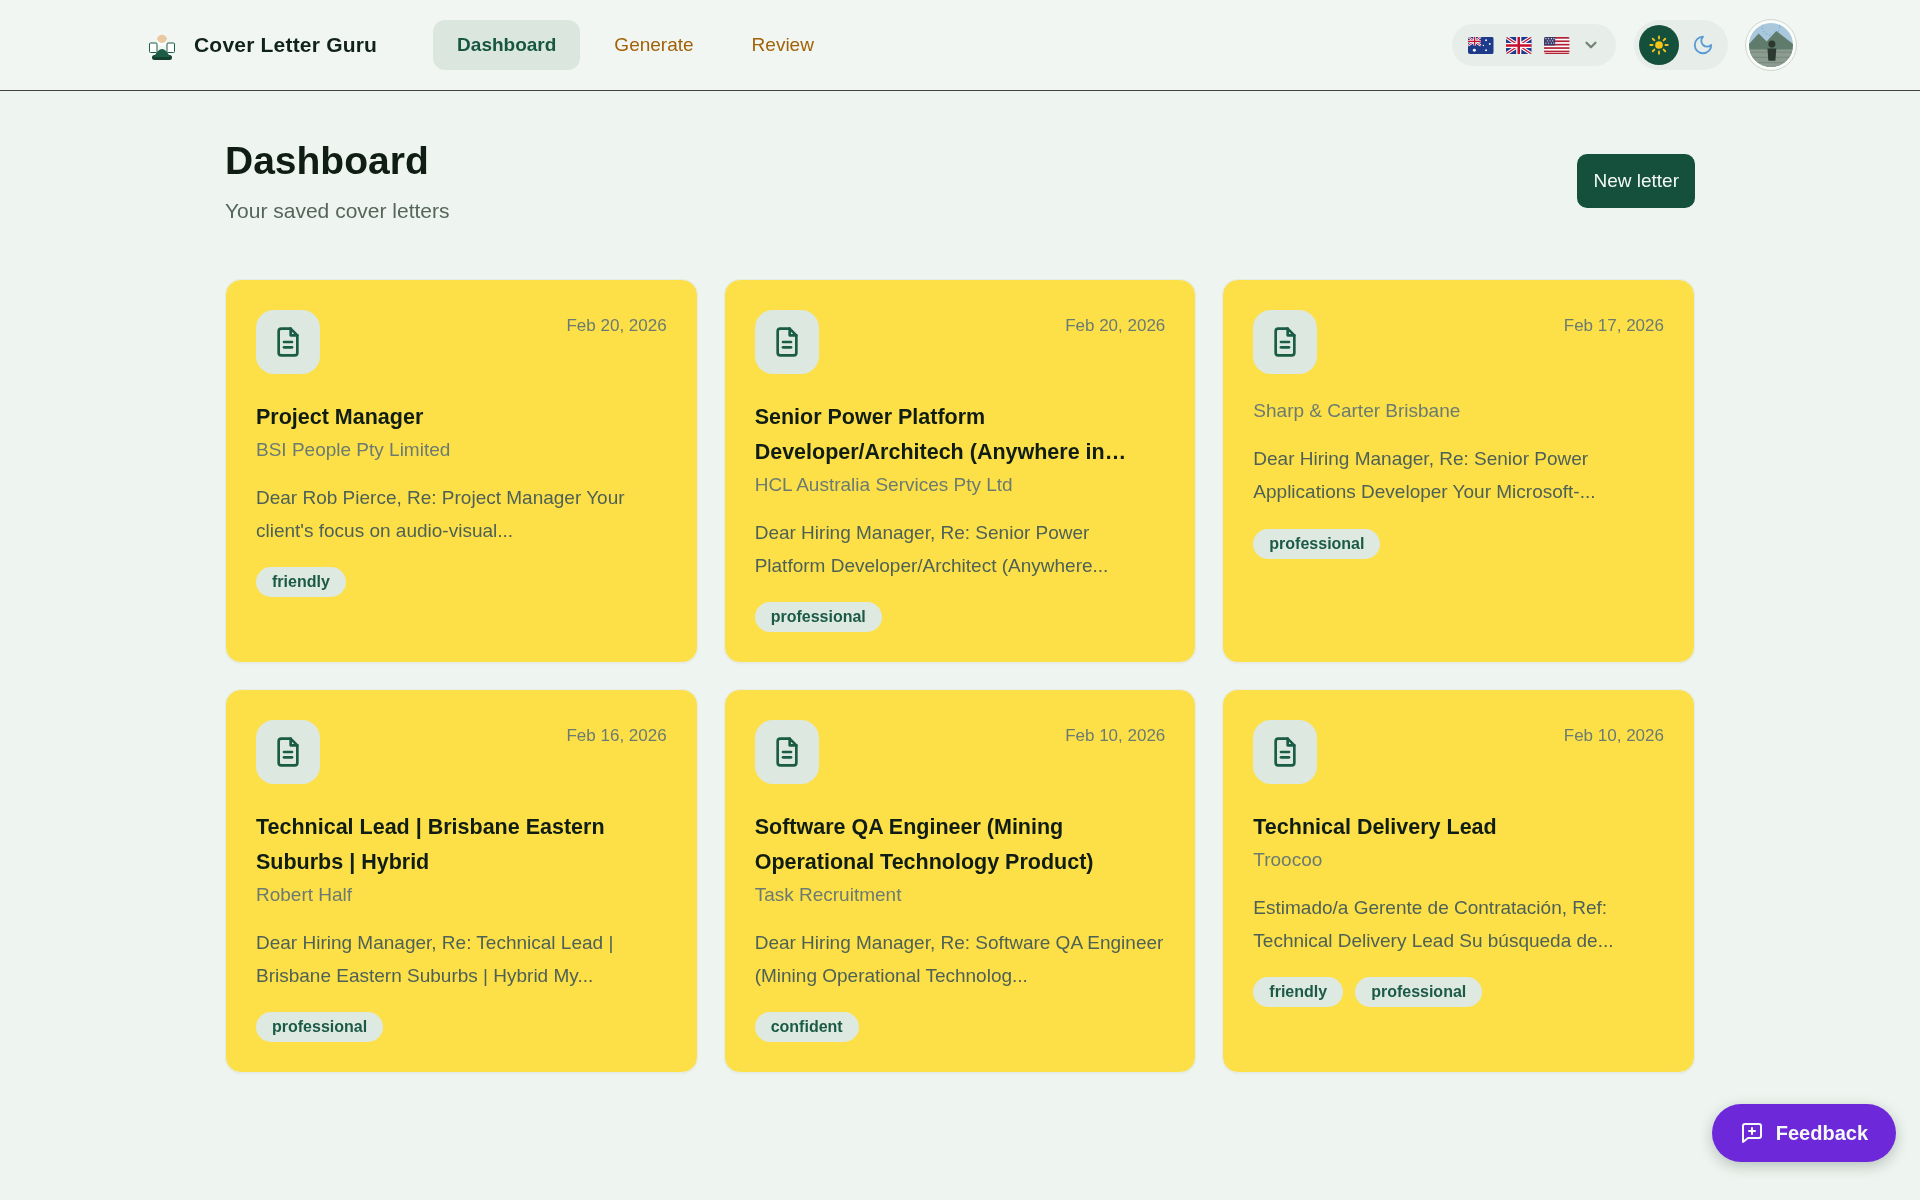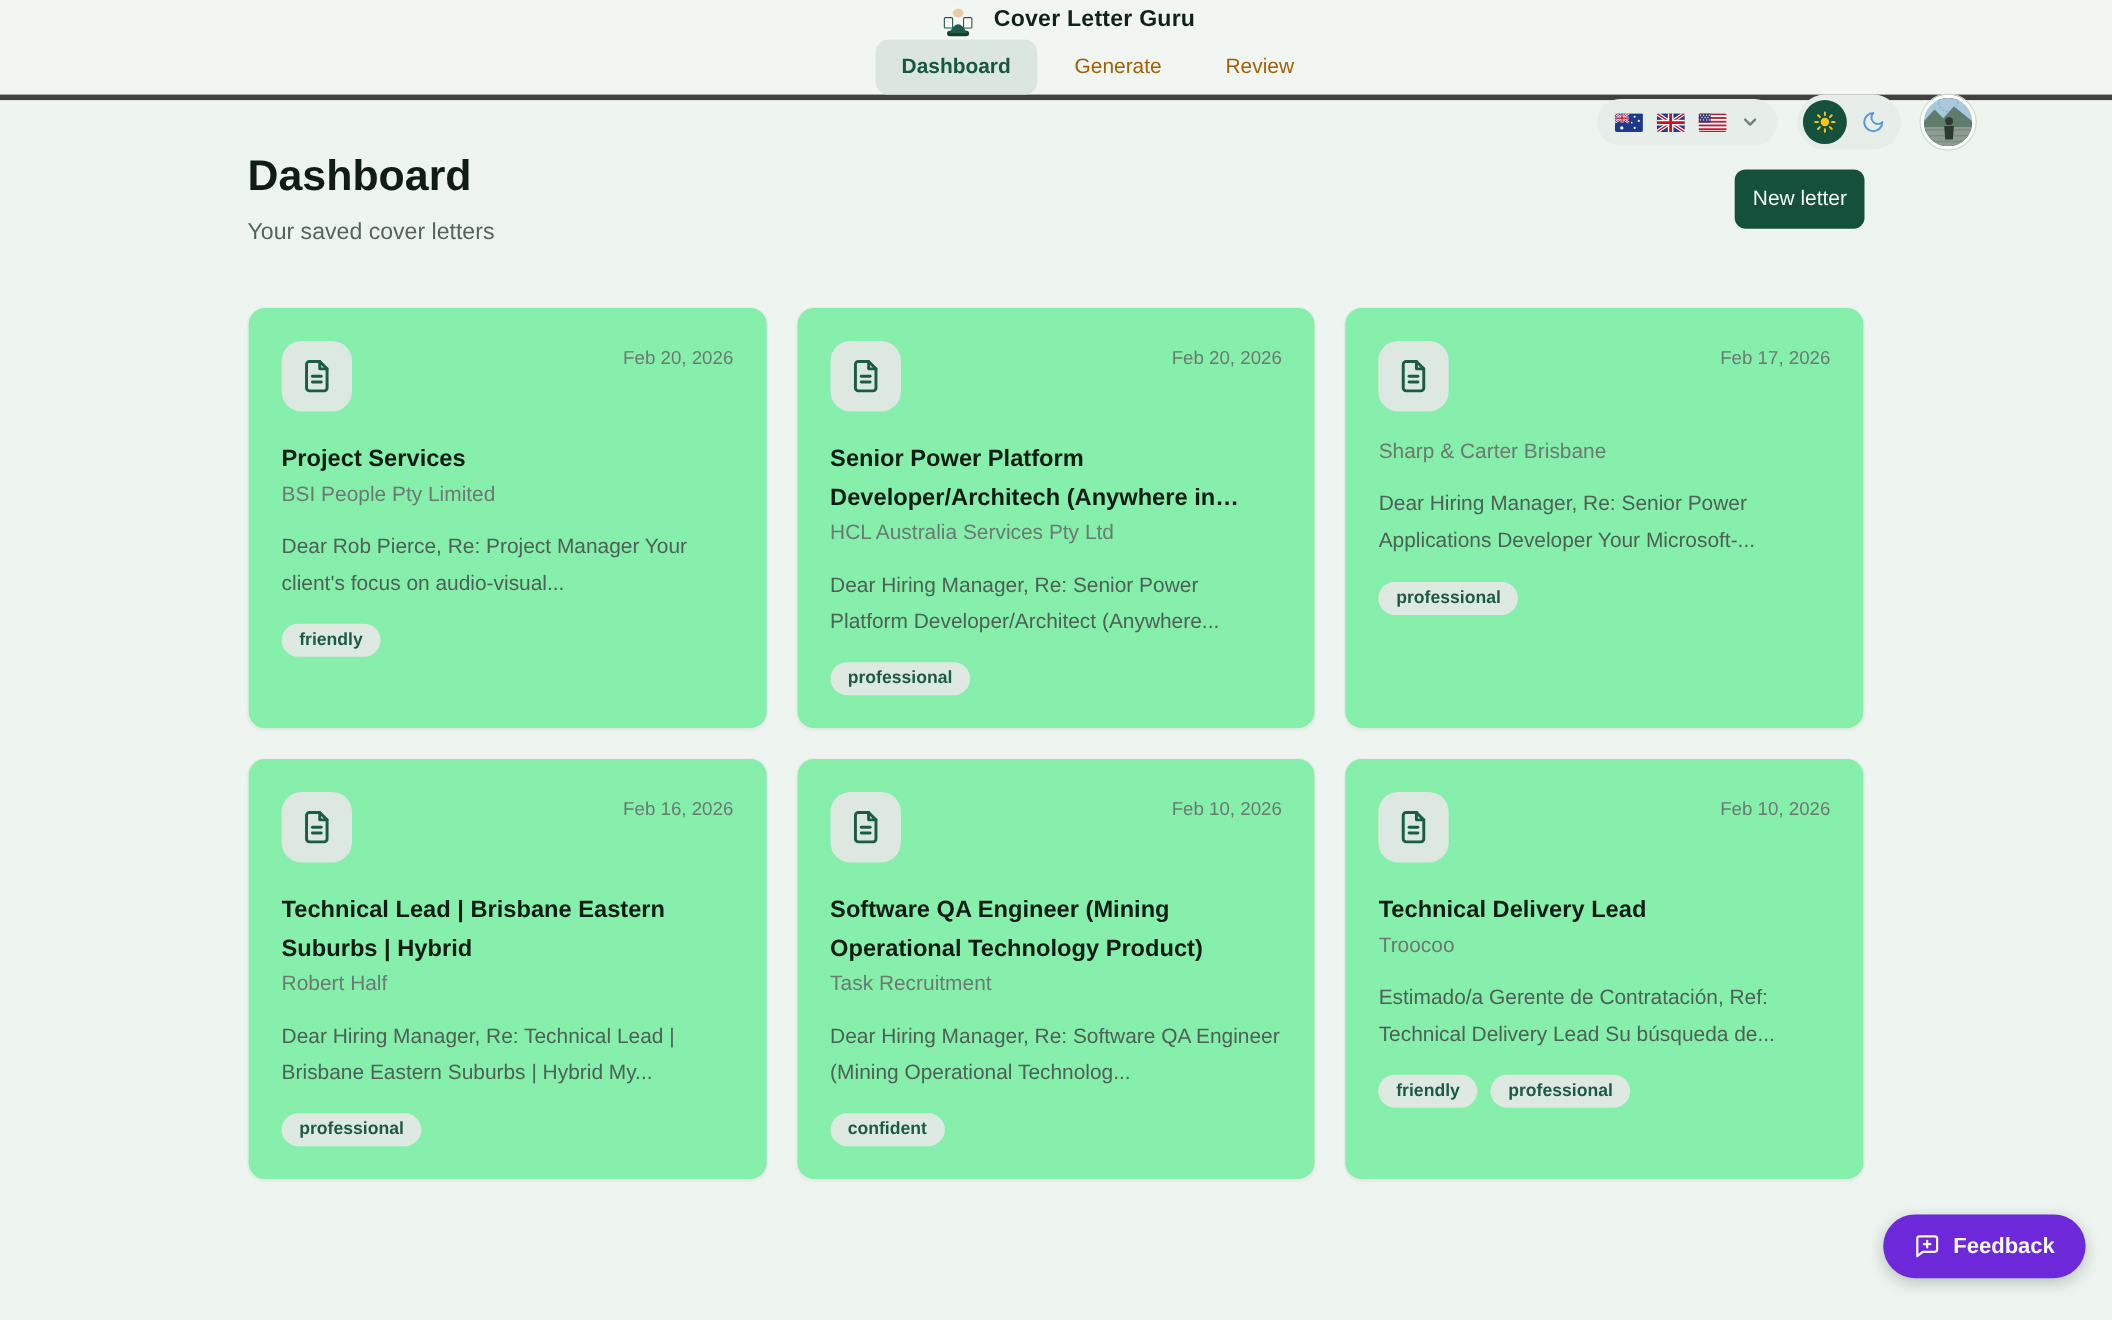--- a/index.html
+++ b/index.html
@@ -7,25 +7,24 @@
   body {
     font-family: "Liberation Sans", "DejaVu Sans", sans-serif;
     background: #eef4ef;
     color: #0f1c15;
   }
 
   
   .topnav {
     height: 91px;
     background: #f2f6f2;
-    border-bottom: 5px solid #404040;
+    border-bottom: 1px solid #404040;
     display: flex;
     align-items: center;
     padding: 0 124px 0 144px;
-    flex-direction: column;
   }
   .brand { display: flex; align-items: center; gap: 14px; cursor: pointer; }
   .brand-logo { width: 36px; height: 36px; display: flex; }
   .brand-name { font-size: 21px; font-weight: 700; color: #10231a; letter-spacing: .2px; }
 
   .nav-tabs { display: flex; align-items: center; margin-left: 56px; gap: 10px; }
   .nav-tab {
     font-size: 19px;
     color: #a16207;
     padding: 14px 24px;
@@ -100,21 +99,21 @@
     padding: 16px 16px;
     cursor: pointer;
   }
 
   .cards-grid {
     display: grid;
     grid-template-columns: repeat(3, 1fr);
     gap: 26px;
   }
   .card {
-    background: #86efac;
+    background: #fde047;
     border: 1px solid #e7ece7;
     border-radius: 16px;
     padding: 30px;
     min-height: 378px;
     cursor: pointer;
     box-shadow: 0 1px 2px rgba(16,32,22,.04);
   }
   .card-top { display: flex; justify-content: space-between; align-items: flex-start; margin-bottom: 26px; }
   .doc-tile {
     width: 64px; height: 64px;
@@ -312,21 +311,21 @@
       <div class="doc-tile">
         <svg viewBox="0 0 24 24" fill="none" stroke="#1a5c45" stroke-width="2" stroke-linecap="round" stroke-linejoin="round">
           <path d="M14 2H7a2 2 0 0 0-2 2v16a2 2 0 0 0 2 2h10a2 2 0 0 0 2-2V7z"></path>
           <polyline points="14 2 14 7 19 7"></polyline>
           <line x1="9" y1="12" x2="15" y2="12"></line>
           <line x1="9" y1="16" x2="15" y2="16"></line>
         </svg>
       </div>
       <span class="card-date">Feb 20, 2026</span>
     </div>
-    <h2 class="card-title">Project Services</h2>
+    <h2 class="card-title">Project Manager</h2>
     <p class="card-company">BSI People Pty Limited</p>
     <p class="card-excerpt">Dear Rob Pierce, Re: Project Manager Your client's focus on audio-visual...</p>
     <div class="card-badges">
           <span class="badge">friendly</span>
         </div>
   </article>
 
   <article class="card">
     <div class="card-top">
       <div class="doc-tile">

